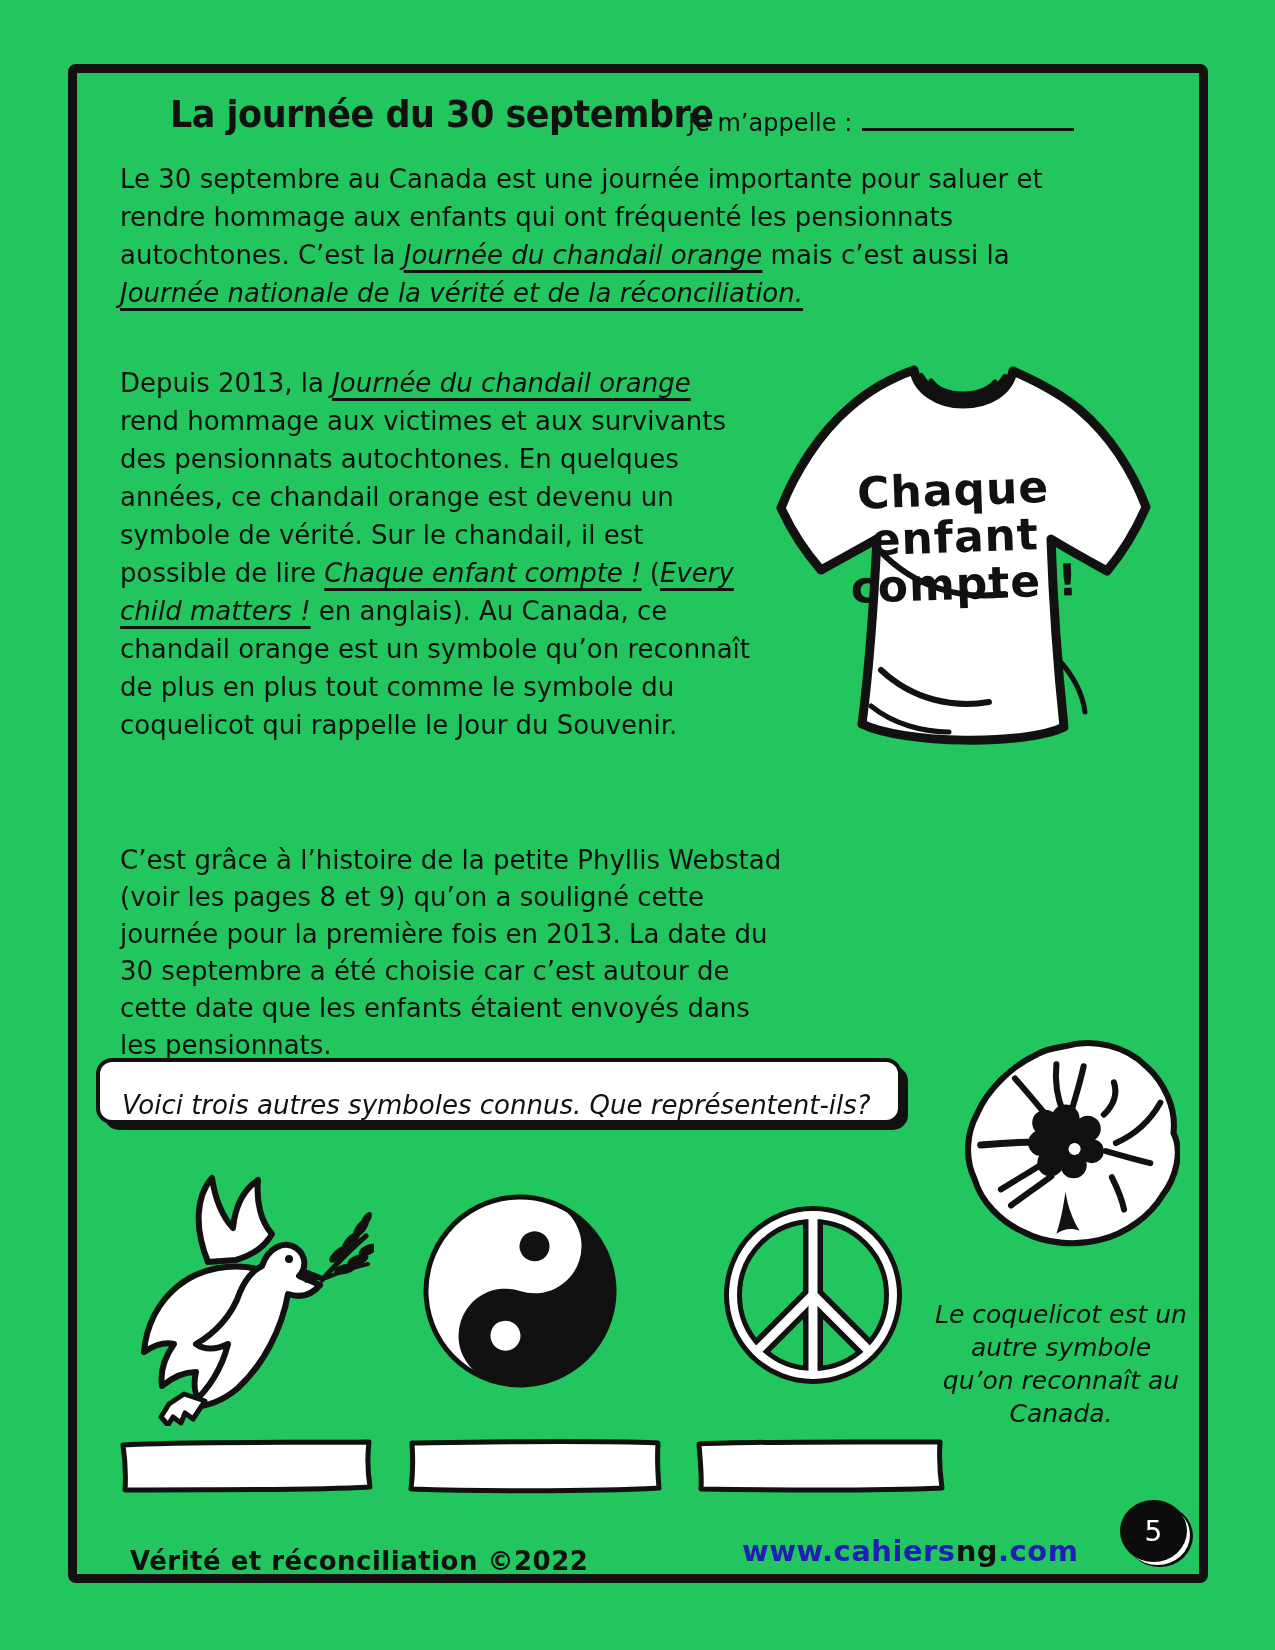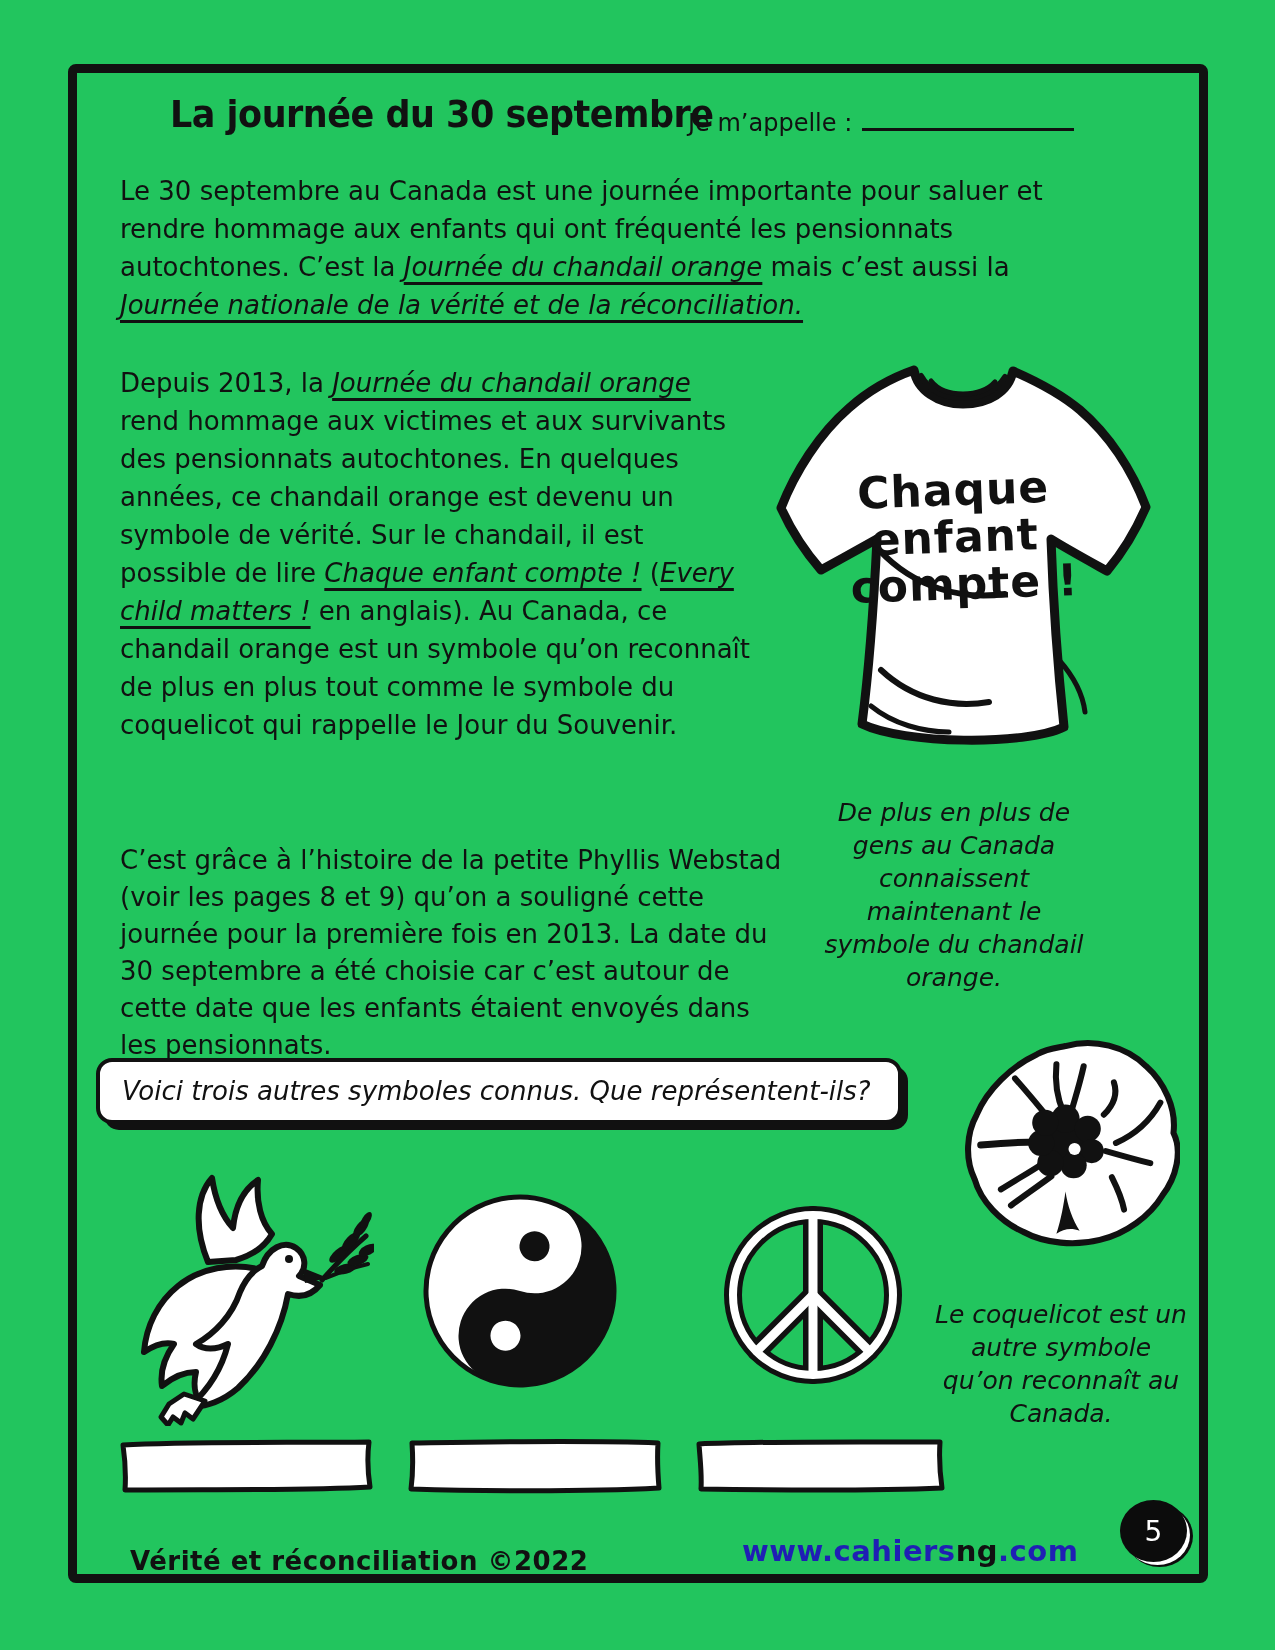--- a/index.html
+++ b/index.html
@@ -6,32 +6,32 @@
   .canvas{position:relative;width:1275px;height:1650px;background:#22c55e;
           font-family:"DejaVu Sans",sans-serif;color:#111;overflow:hidden;}
   .frame{position:absolute;left:68px;top:64px;width:1140px;height:1519px;
          border:9px solid #111;border-radius:8px;box-sizing:border-box;}
   .title{position:absolute;left:170px;top:92px;font-size:35px;font-weight:800;
          letter-spacing:-.5px;transform:scaleY(1.08);transform-origin:top left;}
   .name-row{position:absolute;left:688px;top:102px;font-size:24px;white-space:nowrap;}
   .name-line{display:inline-block;width:212px;height:26px;border-bottom:3px solid #111;
              margin-left:10px;vertical-align:baseline;}
   .para{position:absolute;font-size:26px;line-height:38px;text-align:left;}
-  .p1{left:120px;top:172px;width:985px;}
+  .p1{left:120px;top:160px;width:985px;}
   .p2{left:120px;top:364px;width:636px;}
   .p3{left:120px;top:842px;width:662px;line-height:37px;}
   .seg-underline{font-style:italic;text-decoration:underline;
                  text-decoration-thickness:2.5px;text-underline-offset:6px;}
   .tshirt{position:absolute;left:763px;top:340px;width:400px;height:418px;}
   .caption{position:absolute;font-size:25px;font-style:italic;line-height:33px;text-align:center;}
   .shirt-cap{left:820px;top:796px;width:268px;}
   .poppy-cap{left:934px;top:1298px;width:254px;}
   .prompt-box{position:absolute;left:96px;top:1058px;width:806px;height:66px;box-sizing:border-box;
               border:4px solid #111;border-radius:16px;background:#fff;
-              box-shadow:7px 7px 0 -1px #111;display:flex;align-items:center;padding-left:22px;
+              box-shadow:7px 7px 0 -1px #111;display:flex;align-items:flex-end;padding-left:22px;
               font-size:26px;font-style:italic;}
   .sym{position:absolute;}
   .dove{left:112px;top:1168px;width:262px;height:258px;}
   .yinyang{left:420px;top:1186px;width:200px;height:210px;}
   .peace{left:718px;top:1200px;width:190px;height:190px;}
   .poppy{left:952px;top:1036px;width:228px;height:222px;}
   .ansbox{position:absolute;top:1434px;height:64px;}
   .ab1{left:116px;width:262px;}
   .ab2{left:404px;width:262px;}
   .ab3{left:692px;width:256px;}
@@ -77,21 +77,20 @@
     <path class="ink-line" stroke-width="5" d="M296,320 C312,338 320,356 322,372"></path>
     <g transform="rotate(-2 200 200)">
       <text class="shirt-text" x="200" y="165" text-anchor="middle">
         <tspan x="200">Chaque</tspan>
         <tspan x="200" dy="47">enfant</tspan>
         <tspan x="200" dy="47">compte !</tspan>
       </text>
     </g>
   </svg>
 
-  <div class="caption shirt-cap">De plus en plus de gens au Canada connaissent maintenant le symbole du chandail orange.</div>
 
   <div class="para p3">C’est grâce à l’histoire de la petite Phyllis Webstad (voir les pages 8 et 9) qu’on a souligné cette journée pour la première fois en 2013. La date du 30 septembre a été choisie car c’est autour de cette date que les enfants étaient envoyés dans les pensionnats.</div>
 
   <div class="prompt-box">
     <span>Voici trois autres symboles connus. Que représentent-ils?</span>
   </div>
 
   <svg class="sym poppy" viewBox="0 0 225 220" aria-hidden="true">
     <path class="ink-stroke" stroke-width="6" d="M112,10 C140,2 172,10 192,30 C210,46 222,72 219,96 C228,114 222,140 208,158
          C196,178 172,196 146,202 C122,208 92,206 70,194 C48,184 28,164 22,142

